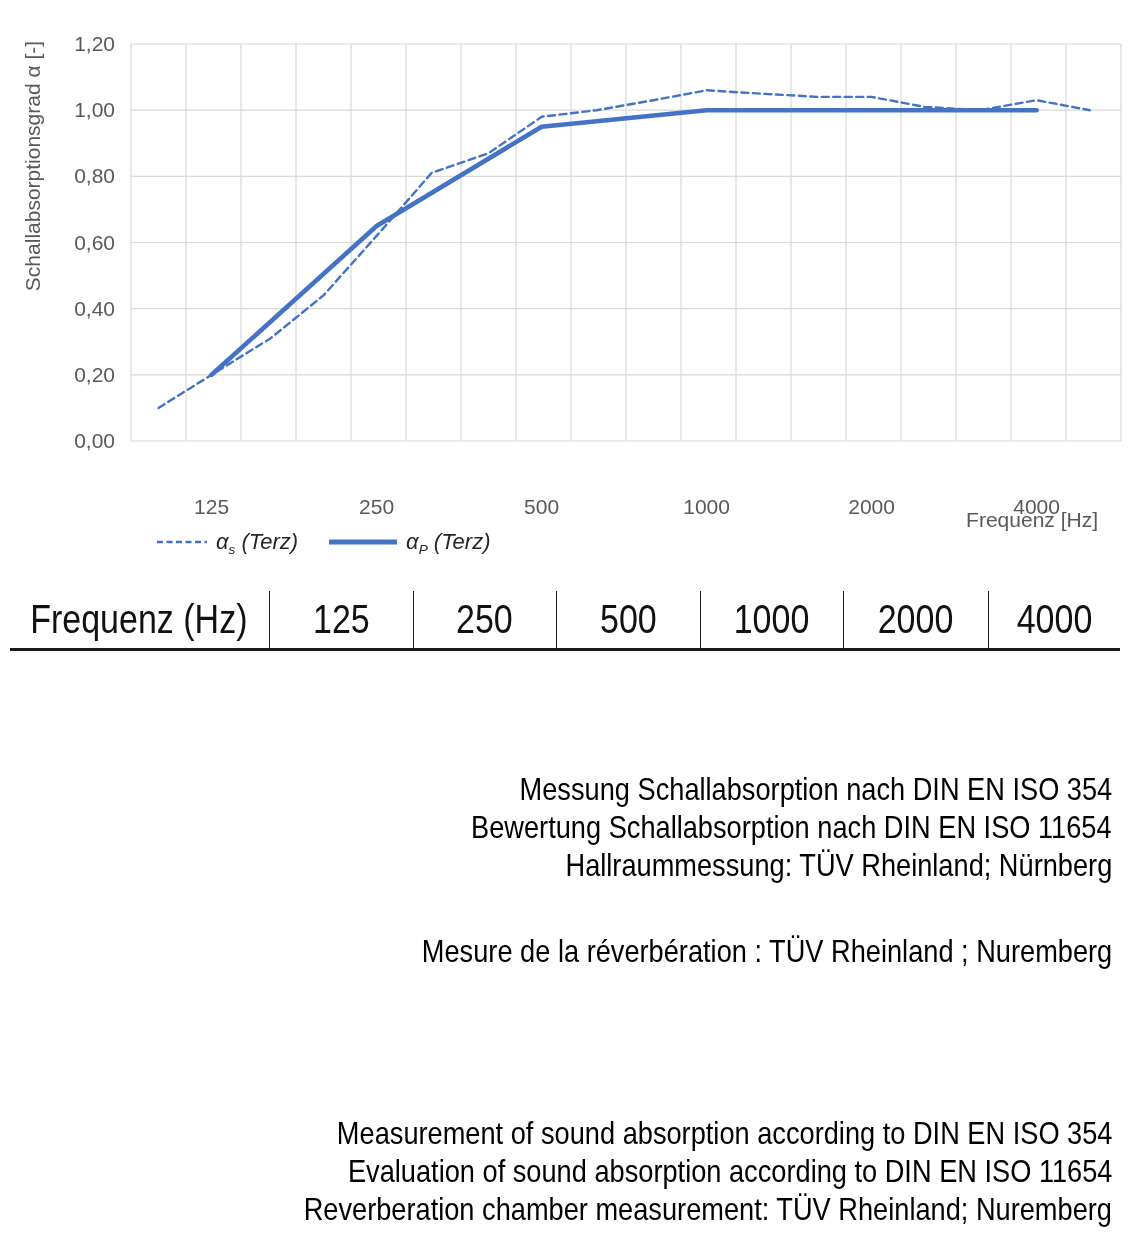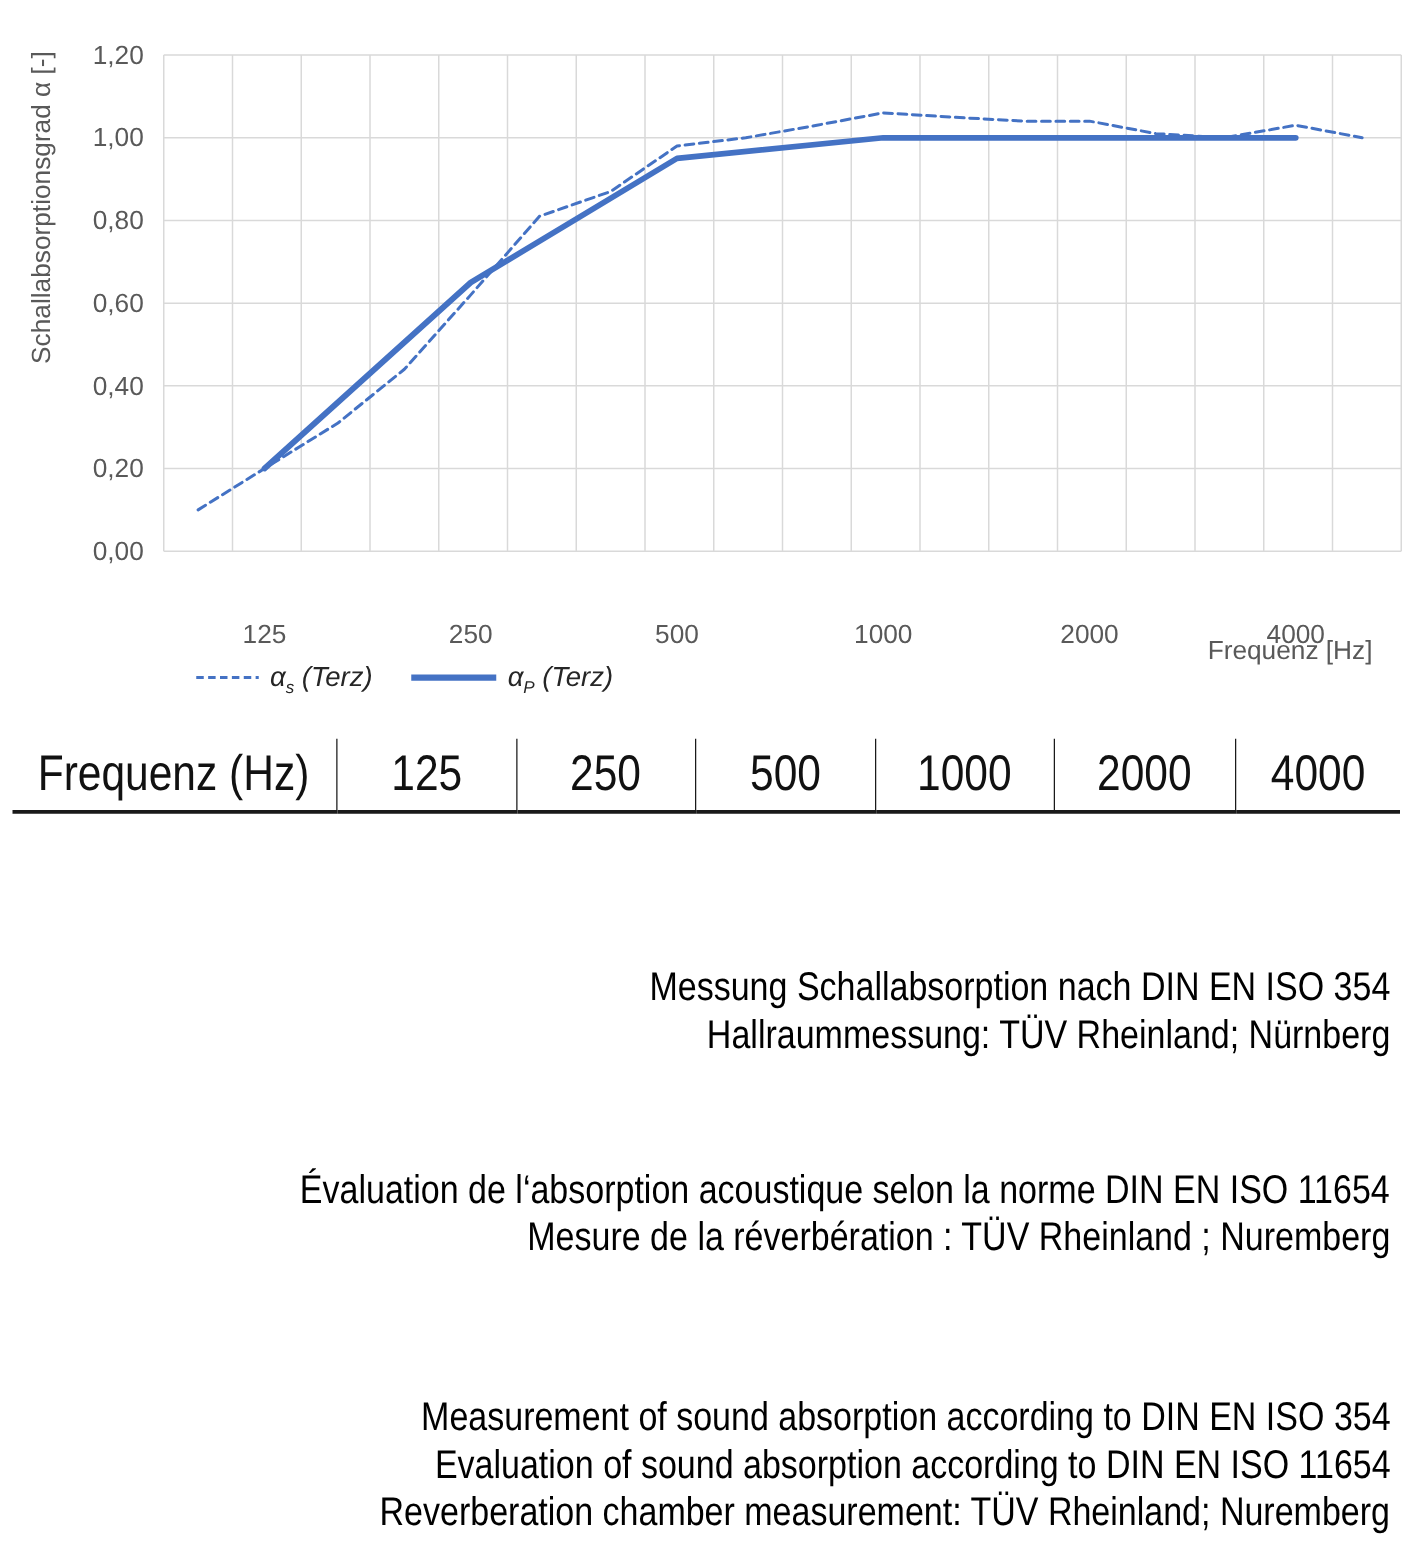--- a/index.html
+++ b/index.html
@@ -131,25 +131,25 @@
       <td><span class="cond">500</span></td>
       <td><span class="cond">1000</span></td>
       <td><span class="cond">2000</span></td>
       <td><span class="cond">4000</span></td>
     </tr>
   </tbody>
     </table>
 
   <div id="notes-de" class="notes">
     <div class="note-line"><span class="cond">Messung Schallabsorption nach DIN EN ISO 354</span></div>
+    <div class="note-line"><span class="cond">Bewertung Schallabsorption nach DIN EN ISO 11654</span></div>
     <div class="note-line"><span class="cond">Hallraummessung: TÜV Rheinland; Nürnberg</span></div>
   </div>
 
   <div id="notes-fr" class="notes">
-    <div class="note-line"><span class="cond">Évaluation de l‘absorption acoustique selon la norme DIN EN ISO 11654</span></div>
     <div class="note-line"><span class="cond">Mesure de la réverbération : TÜV Rheinland ; Nuremberg</span></div>
   </div>
 
   <div id="notes-en" class="notes">
     <div class="note-line"><span class="cond">Measurement of sound absorption according to DIN EN ISO 354</span></div>
     <div class="note-line"><span class="cond">Evaluation of sound absorption according to DIN EN ISO 11654</span></div>
     <div class="note-line"><span class="cond">Reverberation chamber measurement: TÜV Rheinland; Nuremberg</span></div>
   </div>
 
 </div>

